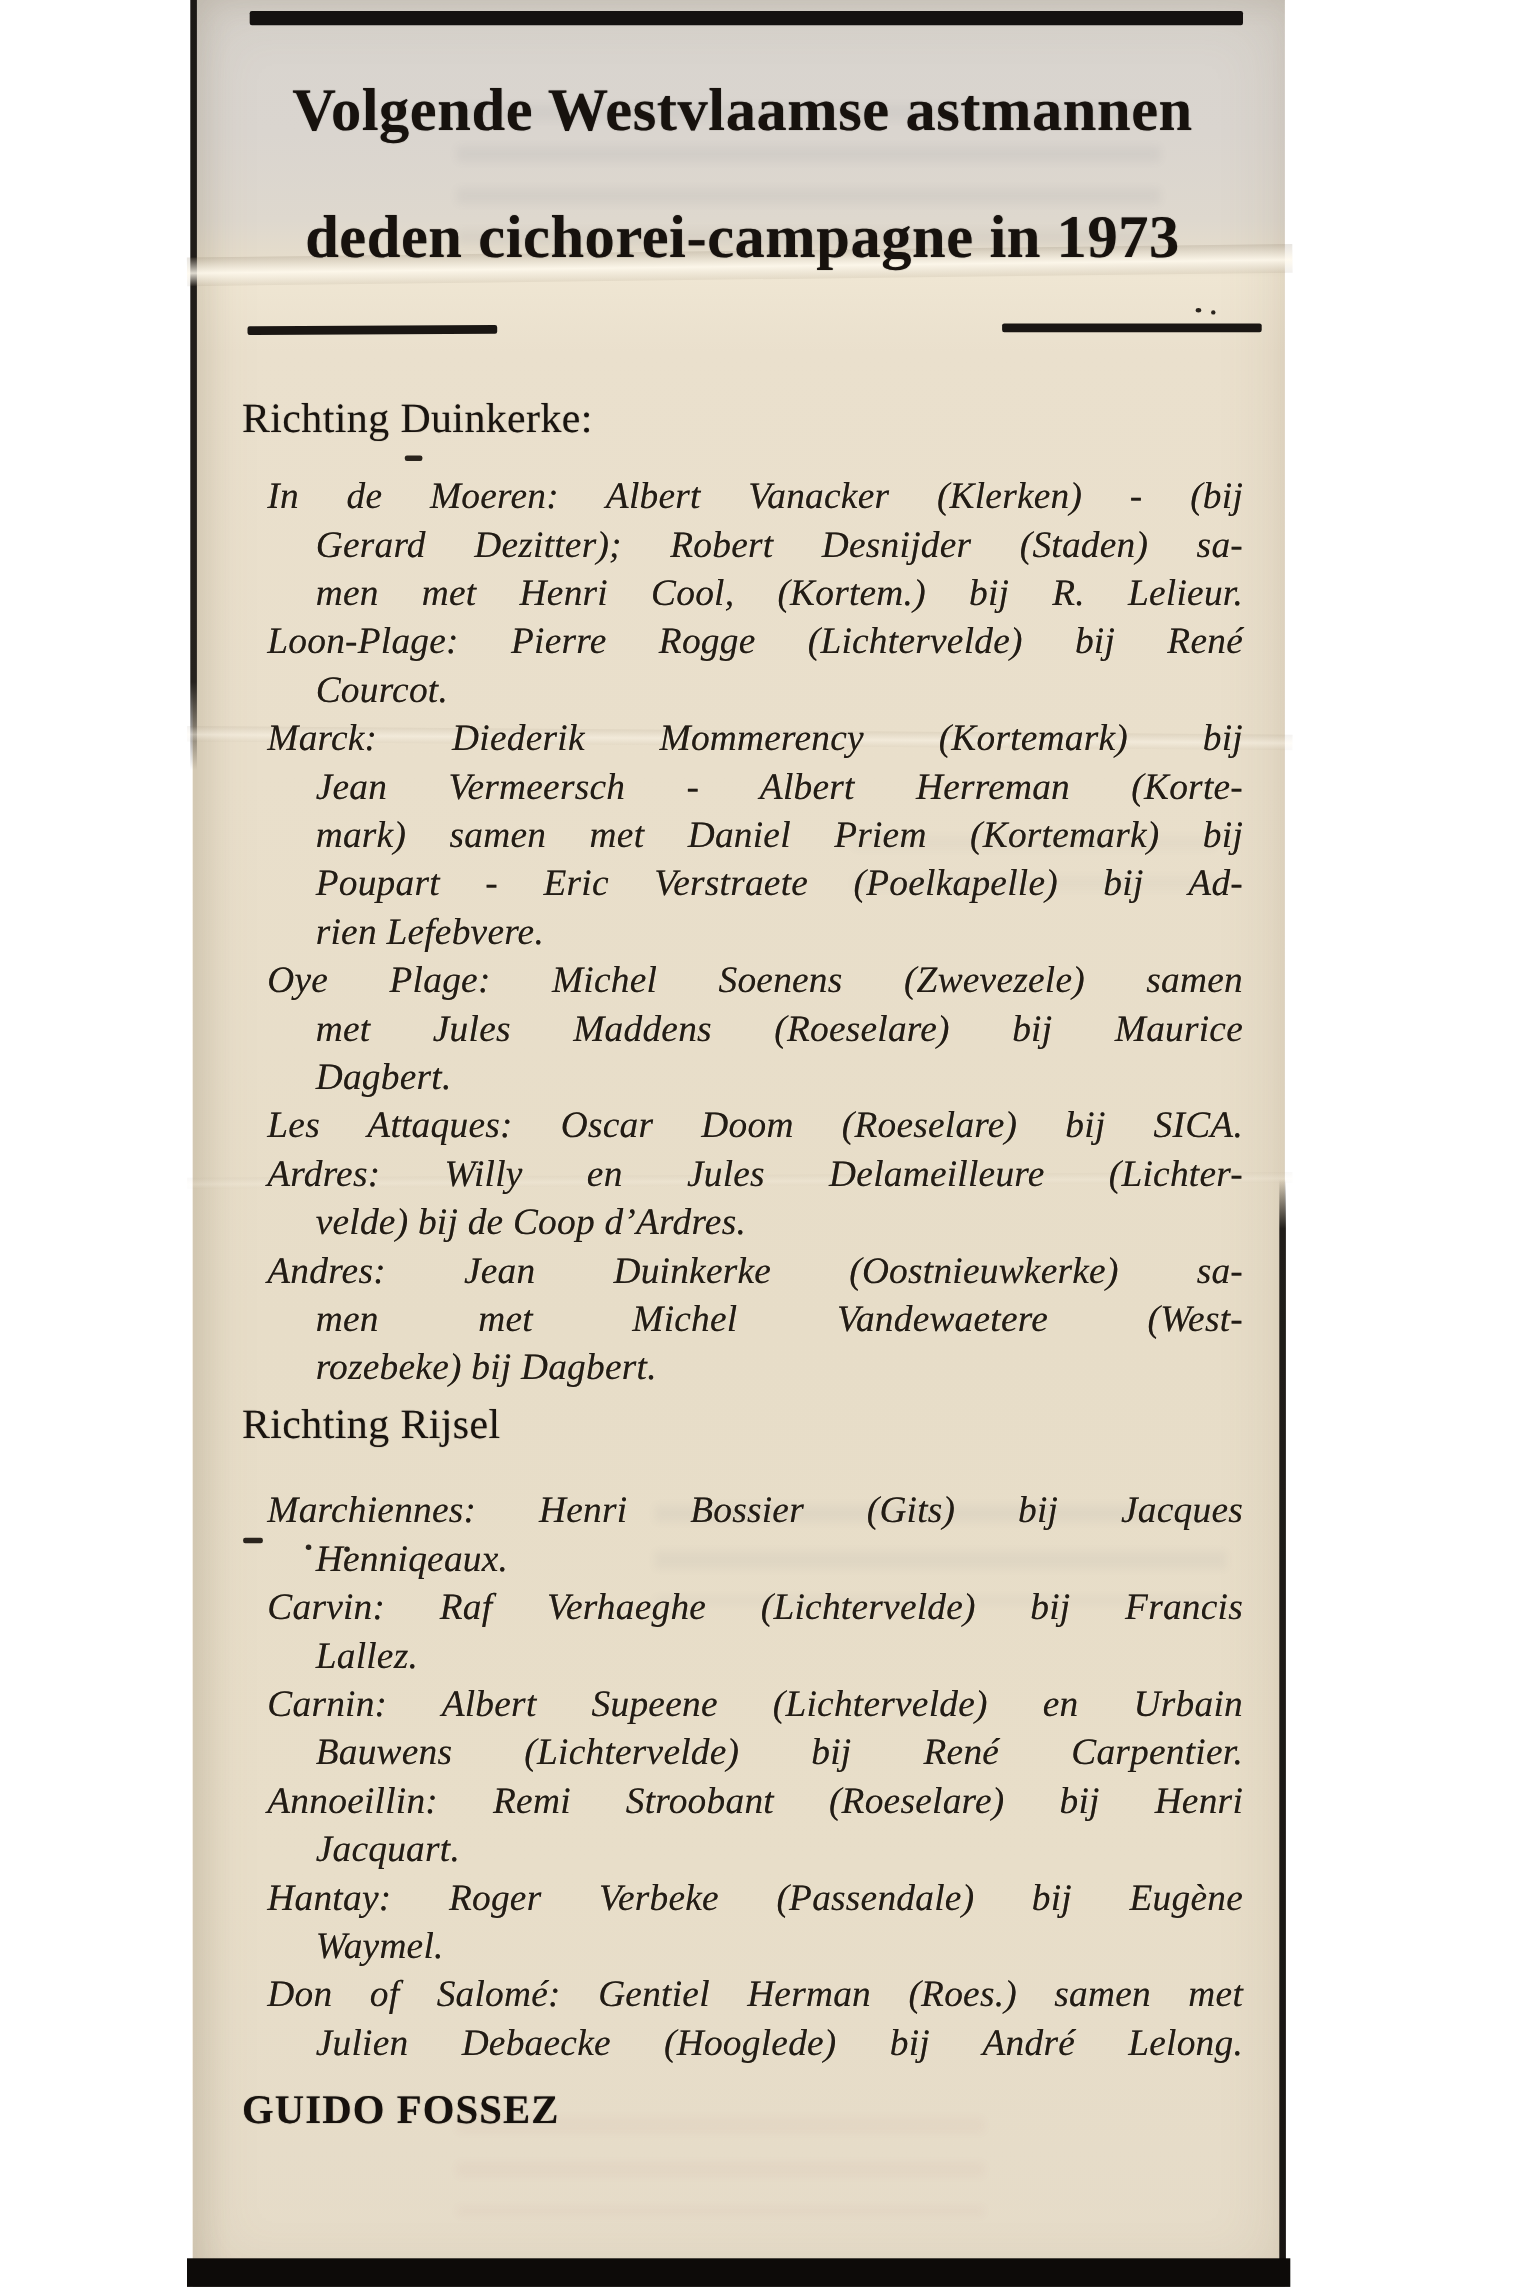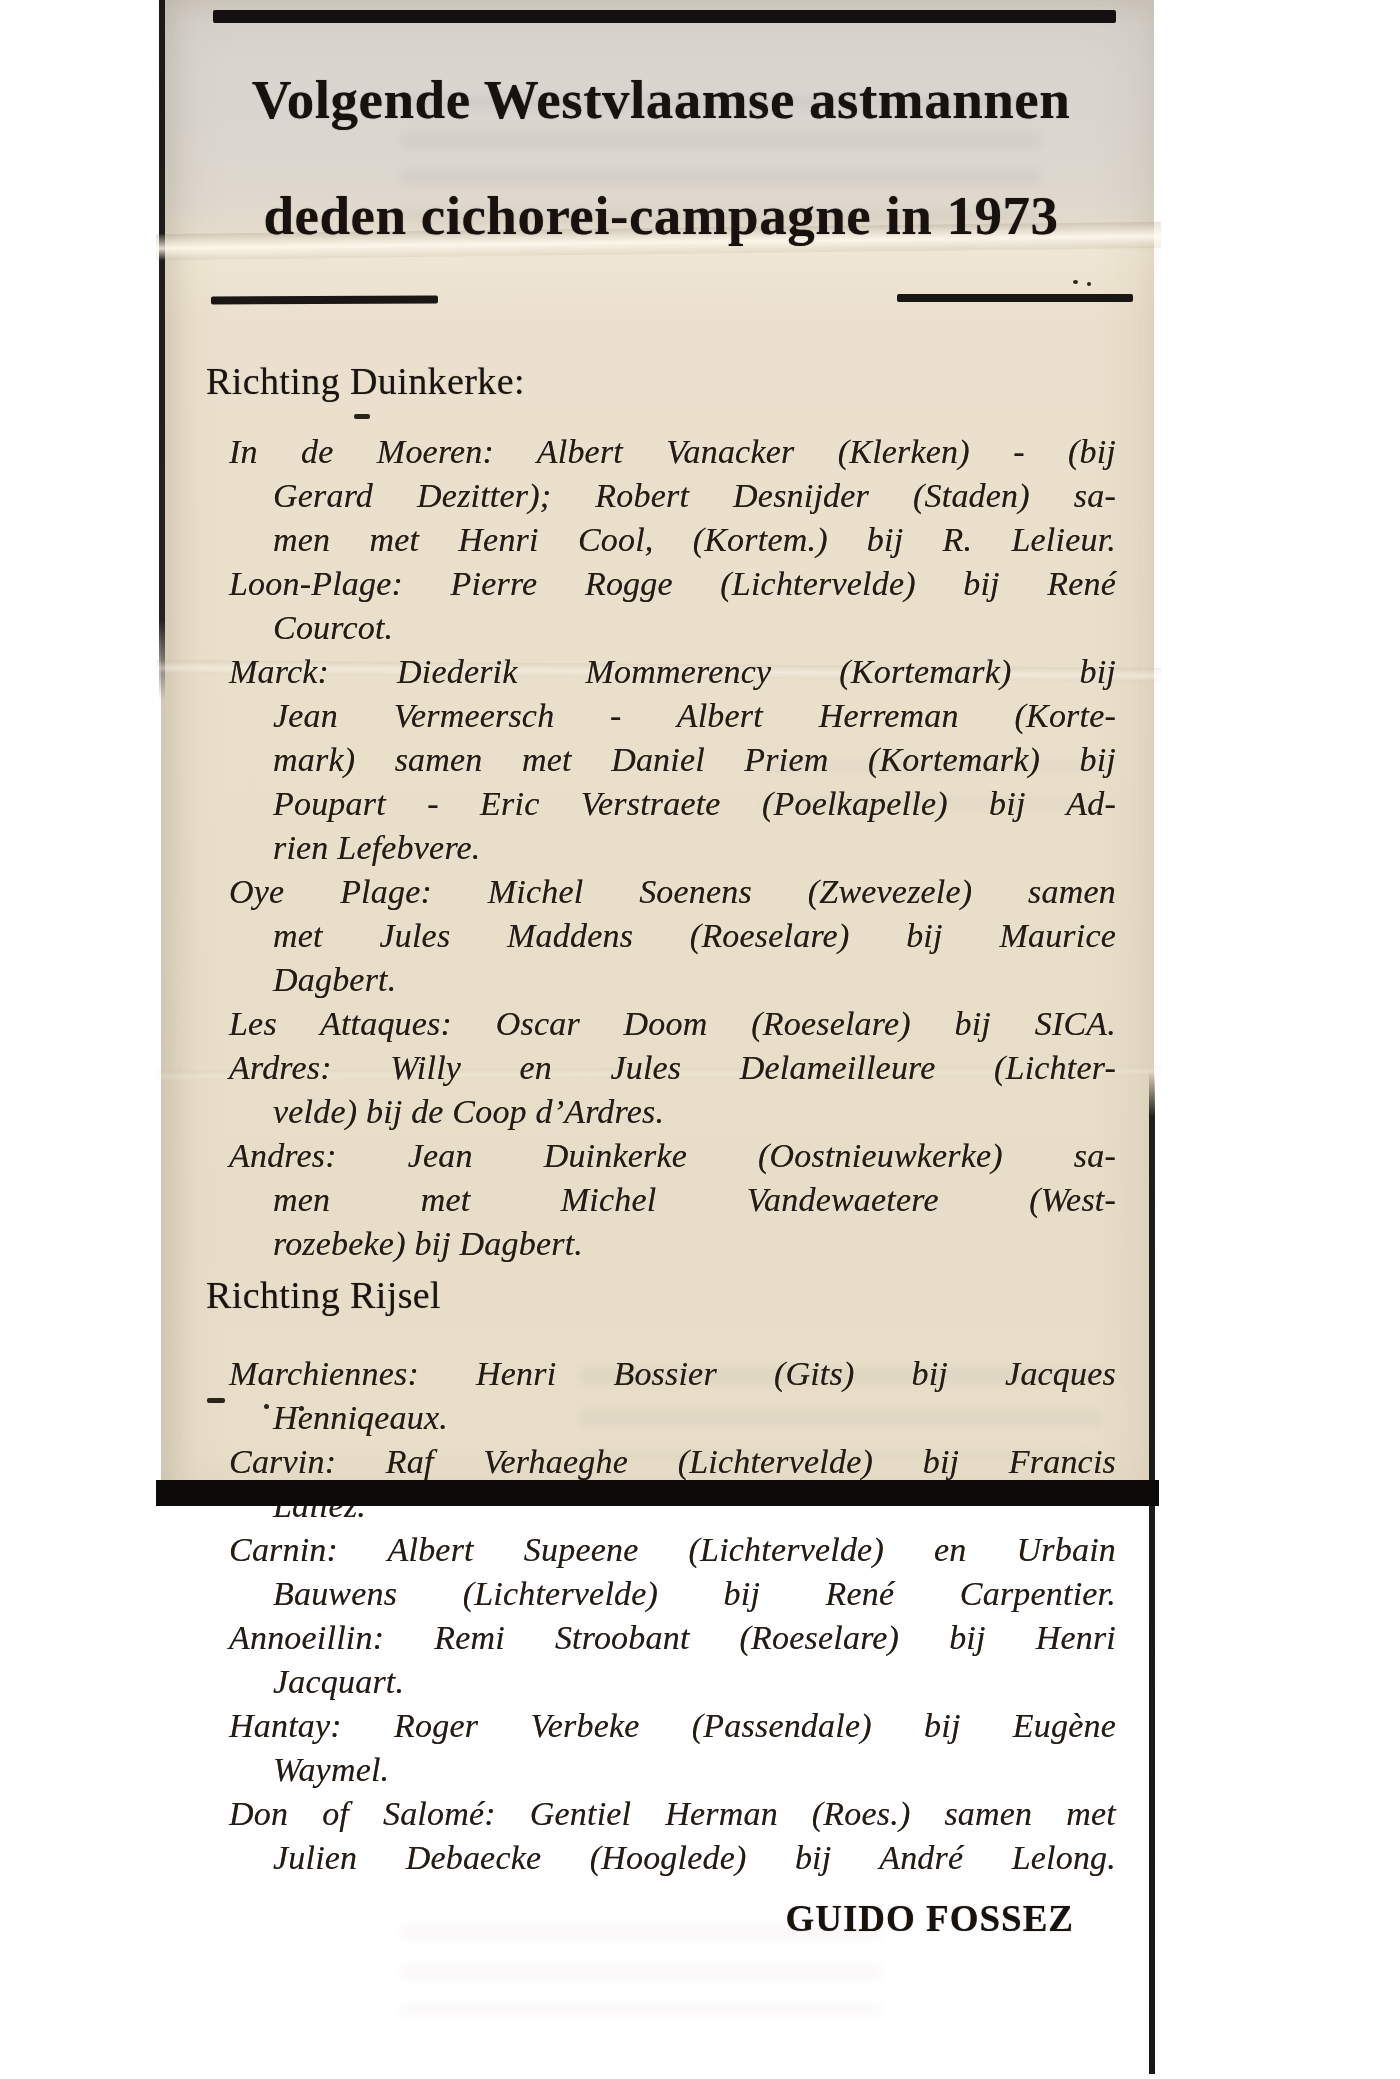--- a/index.html
+++ b/index.html
@@ -1,19 +1,19 @@
 <!DOCTYPE html>
 <html><head>
 <meta charset="utf-8">
 <style>
   html,body{margin:0;padding:0;background:#ffffff;}
   body{width:1400px;height:2079px;position:relative;overflow:hidden;
        font-family:"Liberation Serif","DejaVu Serif",serif;}
 
-  .paper{position:absolute;left:161px;top:0;width:993px;height:1506px;
+  .paper{position:absolute;left:175px;top:0;width:993px;height:2079px;
     background:linear-gradient(180deg,
       #d8d4ce 0px,#dad5cf 120px,#ded8ce 200px,#e6ddcb 238px,#efe6d3 252px,
       #eae0cd 320px,#e9dfcb 700px,#e7ddc8 1200px,#e8dec9 1700px,#e5dbc8 2079px);
     box-shadow:inset 0 0 60px rgba(120,100,70,.18), inset 12px 0 25px rgba(110,95,70,.12);
   }
 
   
   .edge-left{position:absolute;left:-2px;top:0;width:6px;height:700px;
     background:linear-gradient(180deg,#1c1916 0,#26221e 620px,rgba(38,34,30,0) 700px);}
   .edge-right{position:absolute;right:-1px;top:1072px;width:6px;height:1002px;
@@ -38,21 +38,21 @@
   .heading-2{margin-top:6px;}
 
   .entries{margin:26px 0 0 23px;font-size:34px;line-height:44px;letter-spacing:.2px;
     text-shadow:0 0 .6px rgba(34,28,21,.6);}
   .entries-2{margin-top:34px;}
   .entry{margin:0;font-style:italic;}
   .line{text-align:left;}
   .line.fill{text-align:justify;text-align-last:justify;}
   .line.cont{margin-left:44px;}
 
-  .signature{margin-top:16px;text-align:right;padding-right:42px;
+  .signature{margin-top:16px;padding-right:42px;
     font-weight:bold;font-size:37px;line-height:46px;letter-spacing:1px;color:#17120e;
     text-shadow:0 0 1px rgba(23,18,14,.6);}
 
   
   .crease{position:absolute;left:-5px;width:1005px;pointer-events:none;}
   .crease-1{top:228px;height:26px;transform:rotate(-.7deg);
     background:linear-gradient(180deg,rgba(125,110,88,.18) 0,rgba(255,250,238,.85) 55%,rgba(125,110,88,.10) 100%);}
   .crease-2{top:664px;height:14px;transform:rotate(.45deg);opacity:.6;
     background:linear-gradient(180deg,rgba(120,105,85,.14) 0,rgba(255,250,240,.65) 55%,rgba(120,105,85,.07) 100%);}
   .crease-3{top:1068px;height:10px;transform:rotate(-.3deg);opacity:.35;

